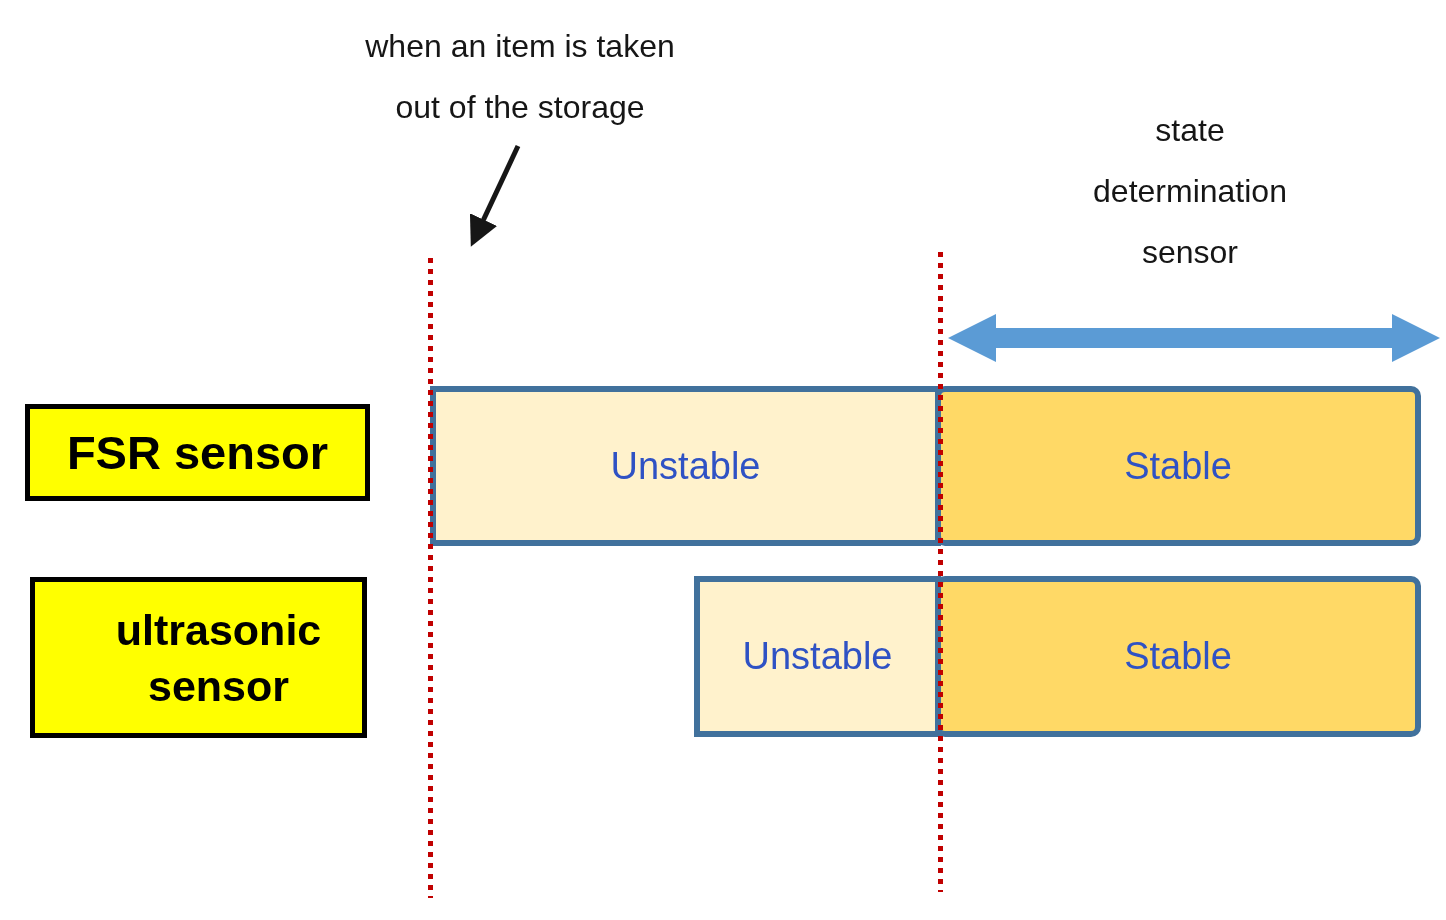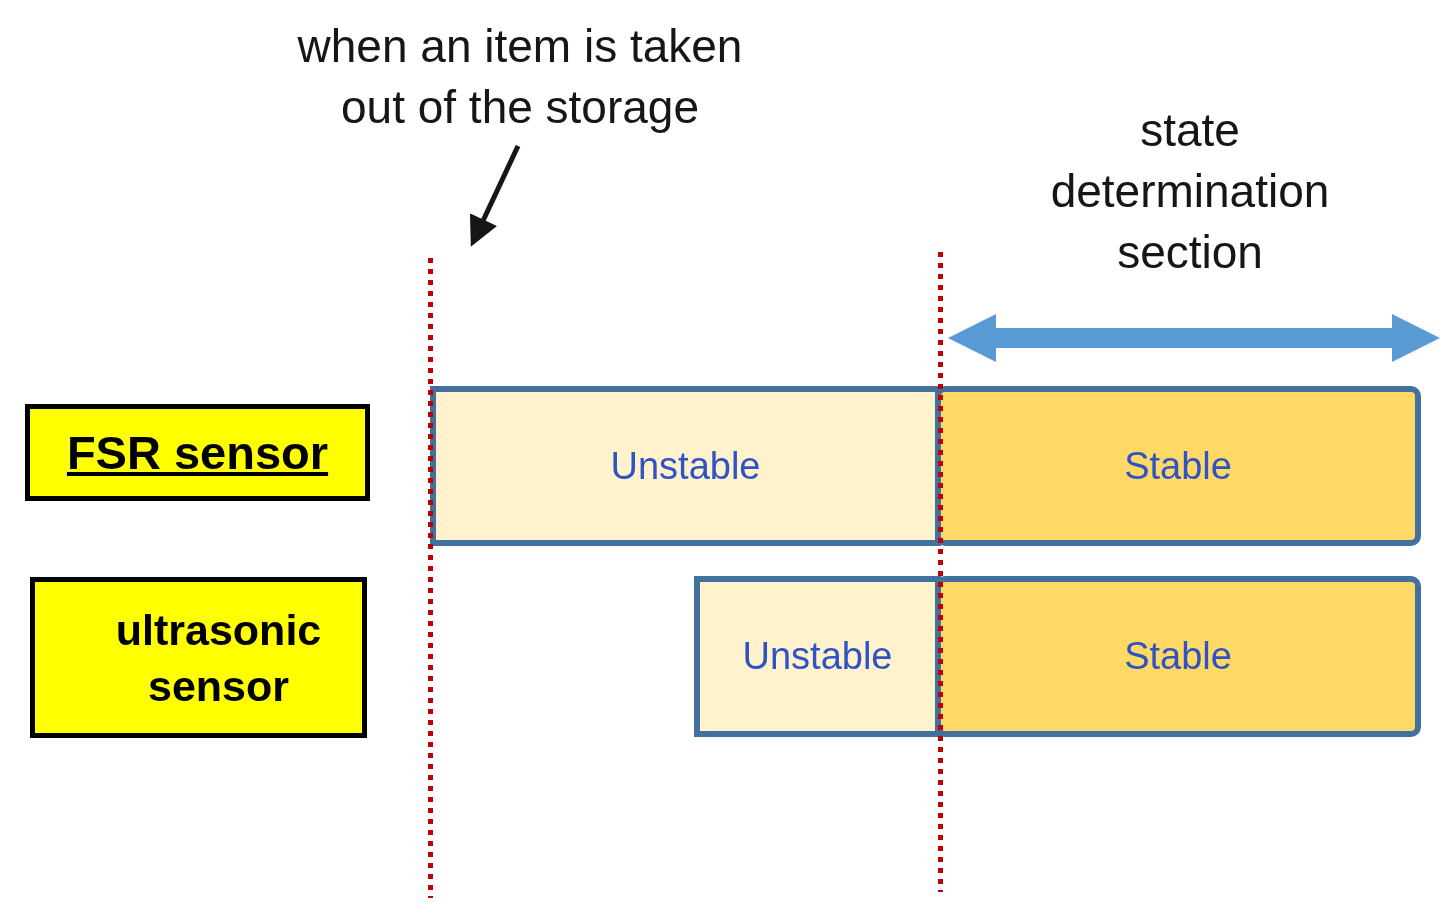--- a/index.html
+++ b/index.html
@@ -9,21 +9,21 @@
     height: 920px;
     background: #ffffff;
     overflow: hidden;
     font-family: "Liberation Sans", sans-serif;
   }
   .annotation {
     position: absolute;
     color: #161616;
     text-align: center;
     white-space: pre-line;
-    font-size: 46px;
+    font-size: 32px;
     line-height: 61px;
     font-weight: 500;
   }
   .top-annotation { left: 225px; top: 16px; width: 590px; }
   .section-annotation { left: 985px; top: 100px; width: 410px; }
 
   .arrow-svg { position: absolute; z-index: 2; }
   .pointer-arrow { left: 440px; top: 136px; width: 130px; height: 125px; }
   .double-arrow { left: 944px; top: 310px; width: 500px; height: 56px; }
 
@@ -49,21 +49,21 @@
     box-sizing: border-box;
     display: flex;
     align-items: center;
     justify-content: center;
     text-align: center;
     font-weight: bold;
     color: #000000;
     white-space: pre-line;
     z-index: 1;
   }
-  .sensor-label.fsr   { left: 25px; top: 404px; width: 345px; height: 97px;  font-size: 47px; text-decoration: underline; }
+  .sensor-label.fsr   { left: 25px; top: 404px; width: 345px; height: 97px;  font-size: 47px; }
   .sensor-label.ultra { left: 30px; top: 577px; width: 337px; height: 161px; font-size: 43px; line-height: 56px; padding-left: 40px; }
 
   .bar-seg {
     position: absolute;
     border: 6px solid var(--bar_border_blue, #41719C);
     box-sizing: border-box;
     display: flex;
     align-items: center;
     justify-content: center;
     z-index: 1;
@@ -93,21 +93,21 @@
     <defs>
       <marker id="blackhead" markerWidth="6" markerHeight="6" refX="4.5" refY="3" orient="auto">
         <path d="M0,0 L6,3 L0,6 Z" fill="#161616"></path>
       </marker>
     </defs>
     <line x1="78" y1="10" x2="34" y2="104" stroke="#161616" stroke-width="5" marker-end="url(#blackhead)"></line>
   </svg>
 
   <div class="annotation section-annotation">state
 determination
-section</div>
+sensor</div>
 
   <svg class="arrow-svg double-arrow" viewBox="0 0 500 56" xmlns="http://www.w3.org/2000/svg">
     <polygon points="4,28 52,4 52,18 448,18 448,4 496,28 448,52 448,38 52,38 52,52" fill="#5B9BD5"></polygon>
   </svg>
 
   <div class="dotted-line left"></div>
   <div class="dotted-line right"></div>
 
   <div class="sensor-label fsr">FSR sensor</div>
   <div class="sensor-label ultra">ultrasonic

